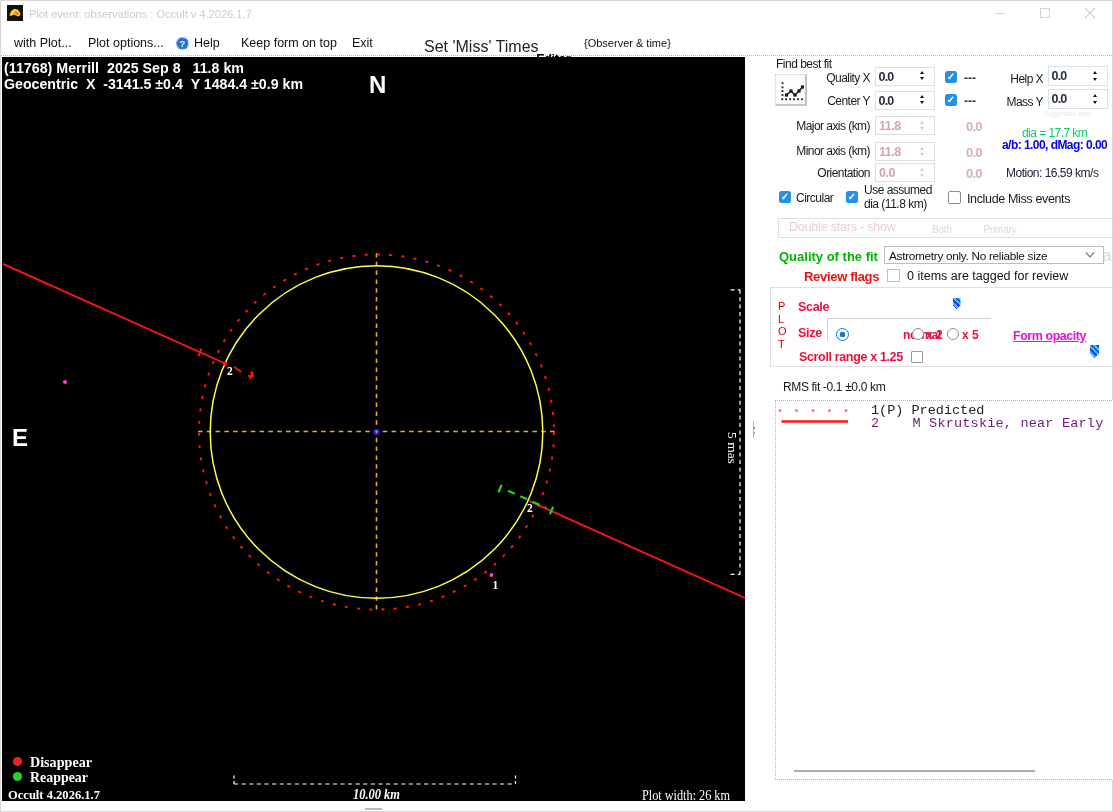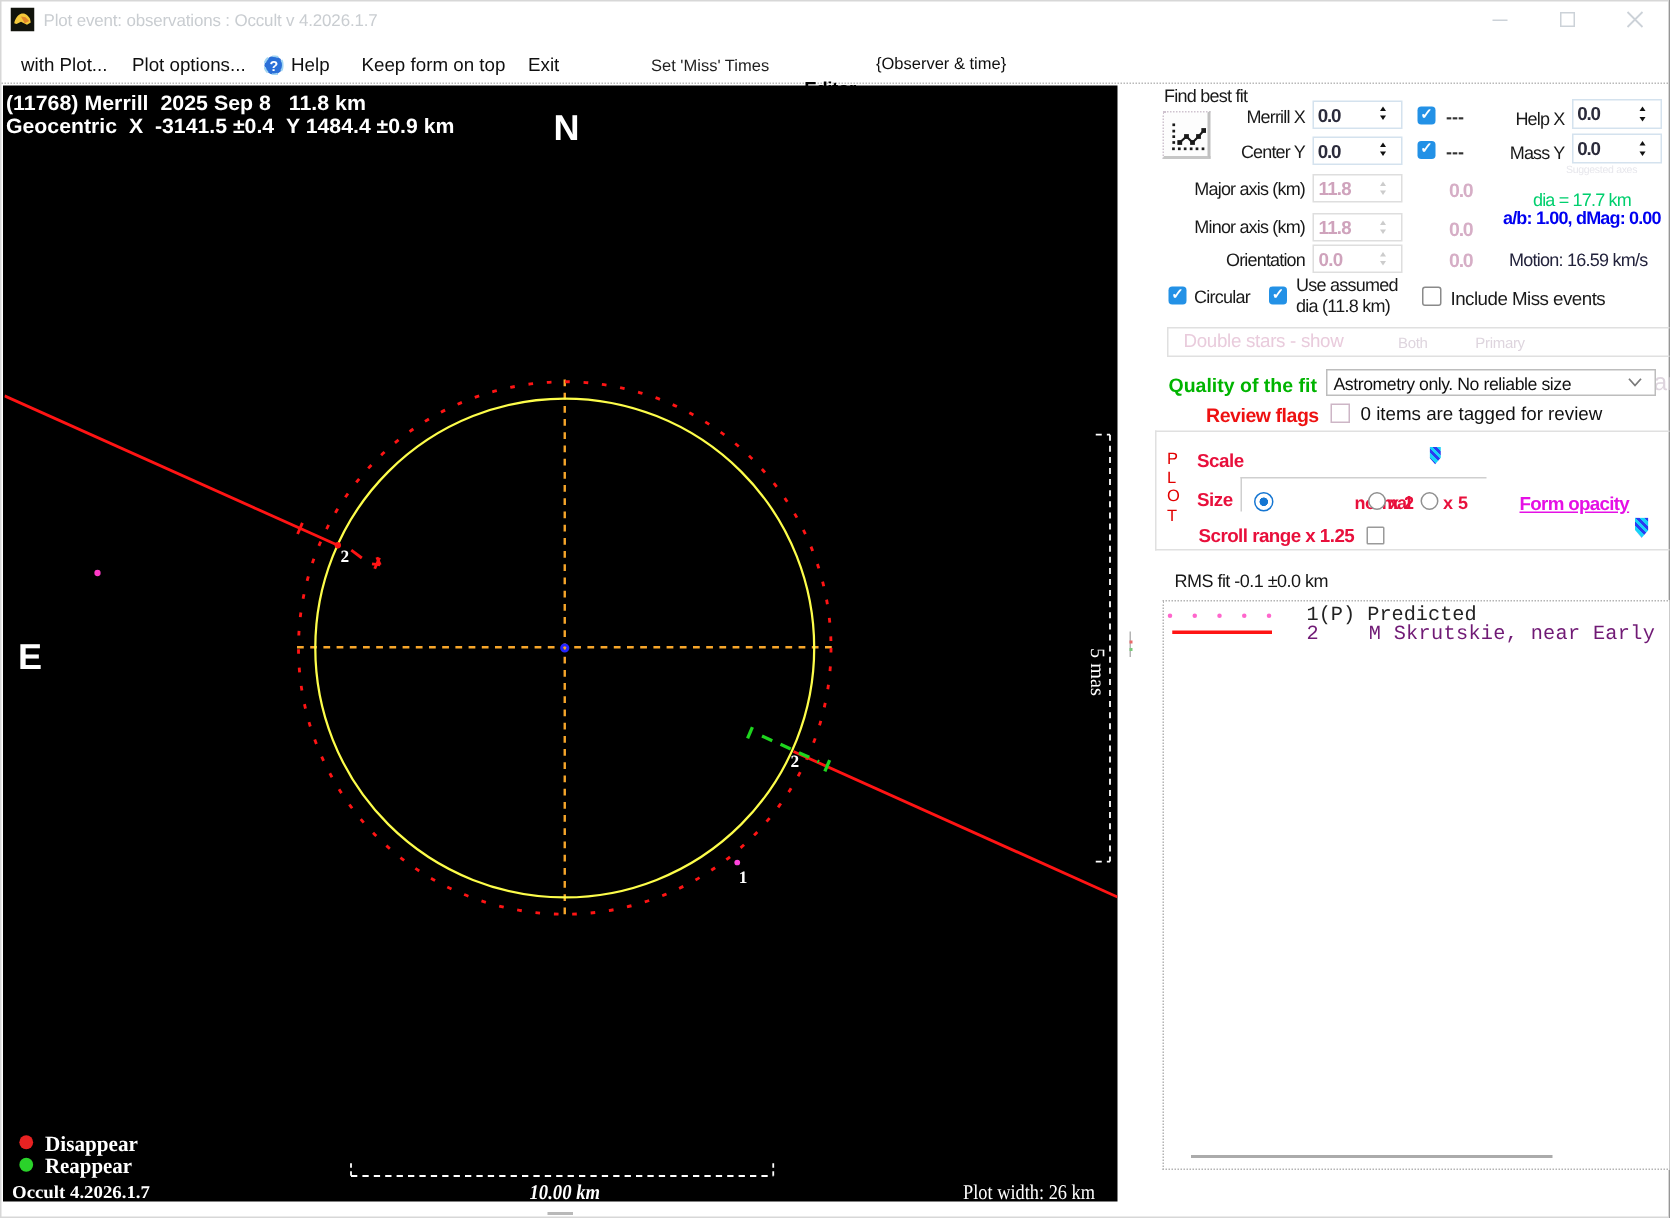--- a/index.html
+++ b/index.html
@@ -48,21 +48,21 @@
 <div class="abs menu" style="left:14px;">with Plot...</div>
 <div class="abs menu" style="left:88px;">Plot options...</div>
 <svg class="abs" style="left:176px;top:37px" width="13" height="13">
   <circle cx="6.5" cy="6.5" r="6.2" fill="#2a6fd8"></circle>
   <circle cx="6.5" cy="6.5" r="6.2" fill="none" stroke="#9fd4f2" stroke-width="1.4" stroke-dasharray="4 3"></circle>
   <text x="6.5" y="10" font-size="9.5" font-weight="bold" fill="#fff" text-anchor="middle">?</text>
 </svg>
 <div class="abs menu" style="left:194px;">Help</div>
 <div class="abs menu" style="left:241px;">Keep form on top</div>
 <div class="abs menu" style="left:352px;">Exit</div>
-<div class="abs" style="left:434px;top:37.5px;font-size:11px;color:#222;">Set 'Miss' Times</div>
+<div class="abs" style="left:424px;top:37.5px;font-size:16px;color:#222;">Set 'Miss' Times</div>
 <div class="abs" style="left:524px;top:52px;font-size:12.5px;color:#000;letter-spacing:-0.3px;">→<b>Editor</b></div>
 <div class="abs" style="left:584px;top:37px;font-size:11px;color:#111;">{Observer &amp; time}</div>
 
 <div class="abs" style="left:2px;top:57px;width:743px;height:744px;background:#000"></div>
 <svg class="abs" style="left:3px;top:58px" width="742" height="743" viewBox="0 0 742 743">
 
   <g stroke="#f7a62a" stroke-width="1.6" stroke-dasharray="4.5 4.3">
     <line x1="195" y1="373.5" x2="553" y2="373.5"></line>
     <line x1="373.5" y1="195" x2="373.5" y2="552.5"></line>
   </g>
@@ -149,21 +149,21 @@
     <g fill="#1a1a1a">
       <rect x="8.9" y="18.4" width="3.2" height="3.2"></rect>
       <rect x="13.4" y="14.4" width="3.2" height="3.2"></rect>
       <rect x="17.4" y="18.4" width="3.2" height="3.2"></rect>
       <rect x="21.4" y="14.4" width="3.2" height="3.2"></rect>
       <rect x="24.9" y="10.4" width="3.2" height="3.2"></rect>
     </g>
   </svg>
 </div>
 
-<div class="abs rlbl" style="left:790px;top:71px;width:80px;">Merrill X</div>
+<div class="abs rlbl" style="left:790px;top:71px;width:80px;">Quality X</div>
 <div class="abs tb" style="left:875px;top:67px;width:58px;height:17px;">
   <span class="tbv">0.0</span>
   <span class="spin sup" style="left:44px;top:3.2px;"></span>
   <span class="spin sdn" style="left:44px;top:9.4px;"></span>
 </div>
 <div class="cbb" style="left:945px;top:71px;">✓</div>
 <div class="abs" style="left:964px;top:71px;font-size:12px;color:#333;font-weight:bold;">---</div>
 <div class="abs rlbl" style="left:990px;top:71.5px;width:53px;">Help X</div>
 <div class="abs tb" style="left:1048px;top:66px;width:58px;height:18px;">
   <span class="tbv">0.0</span>

